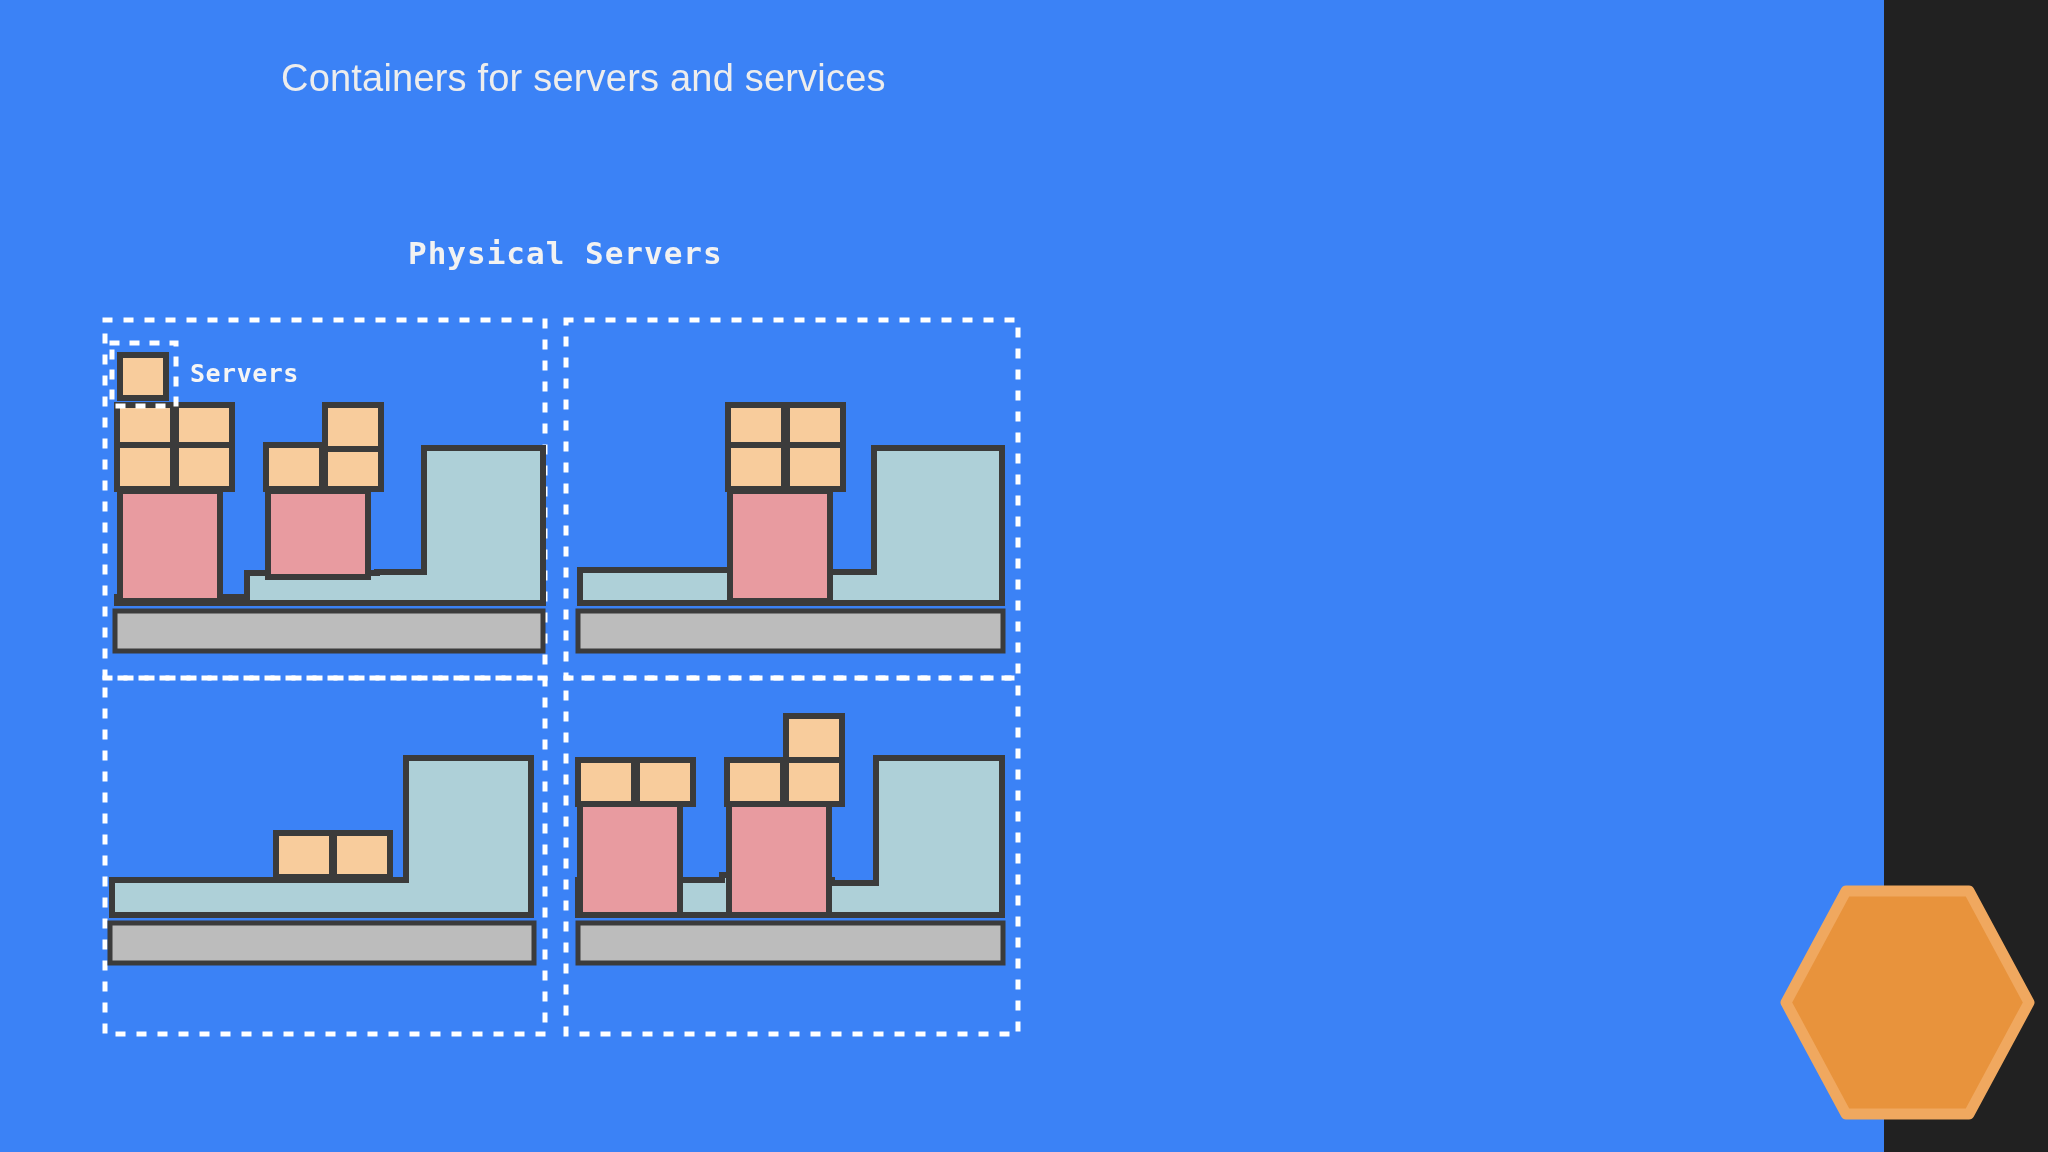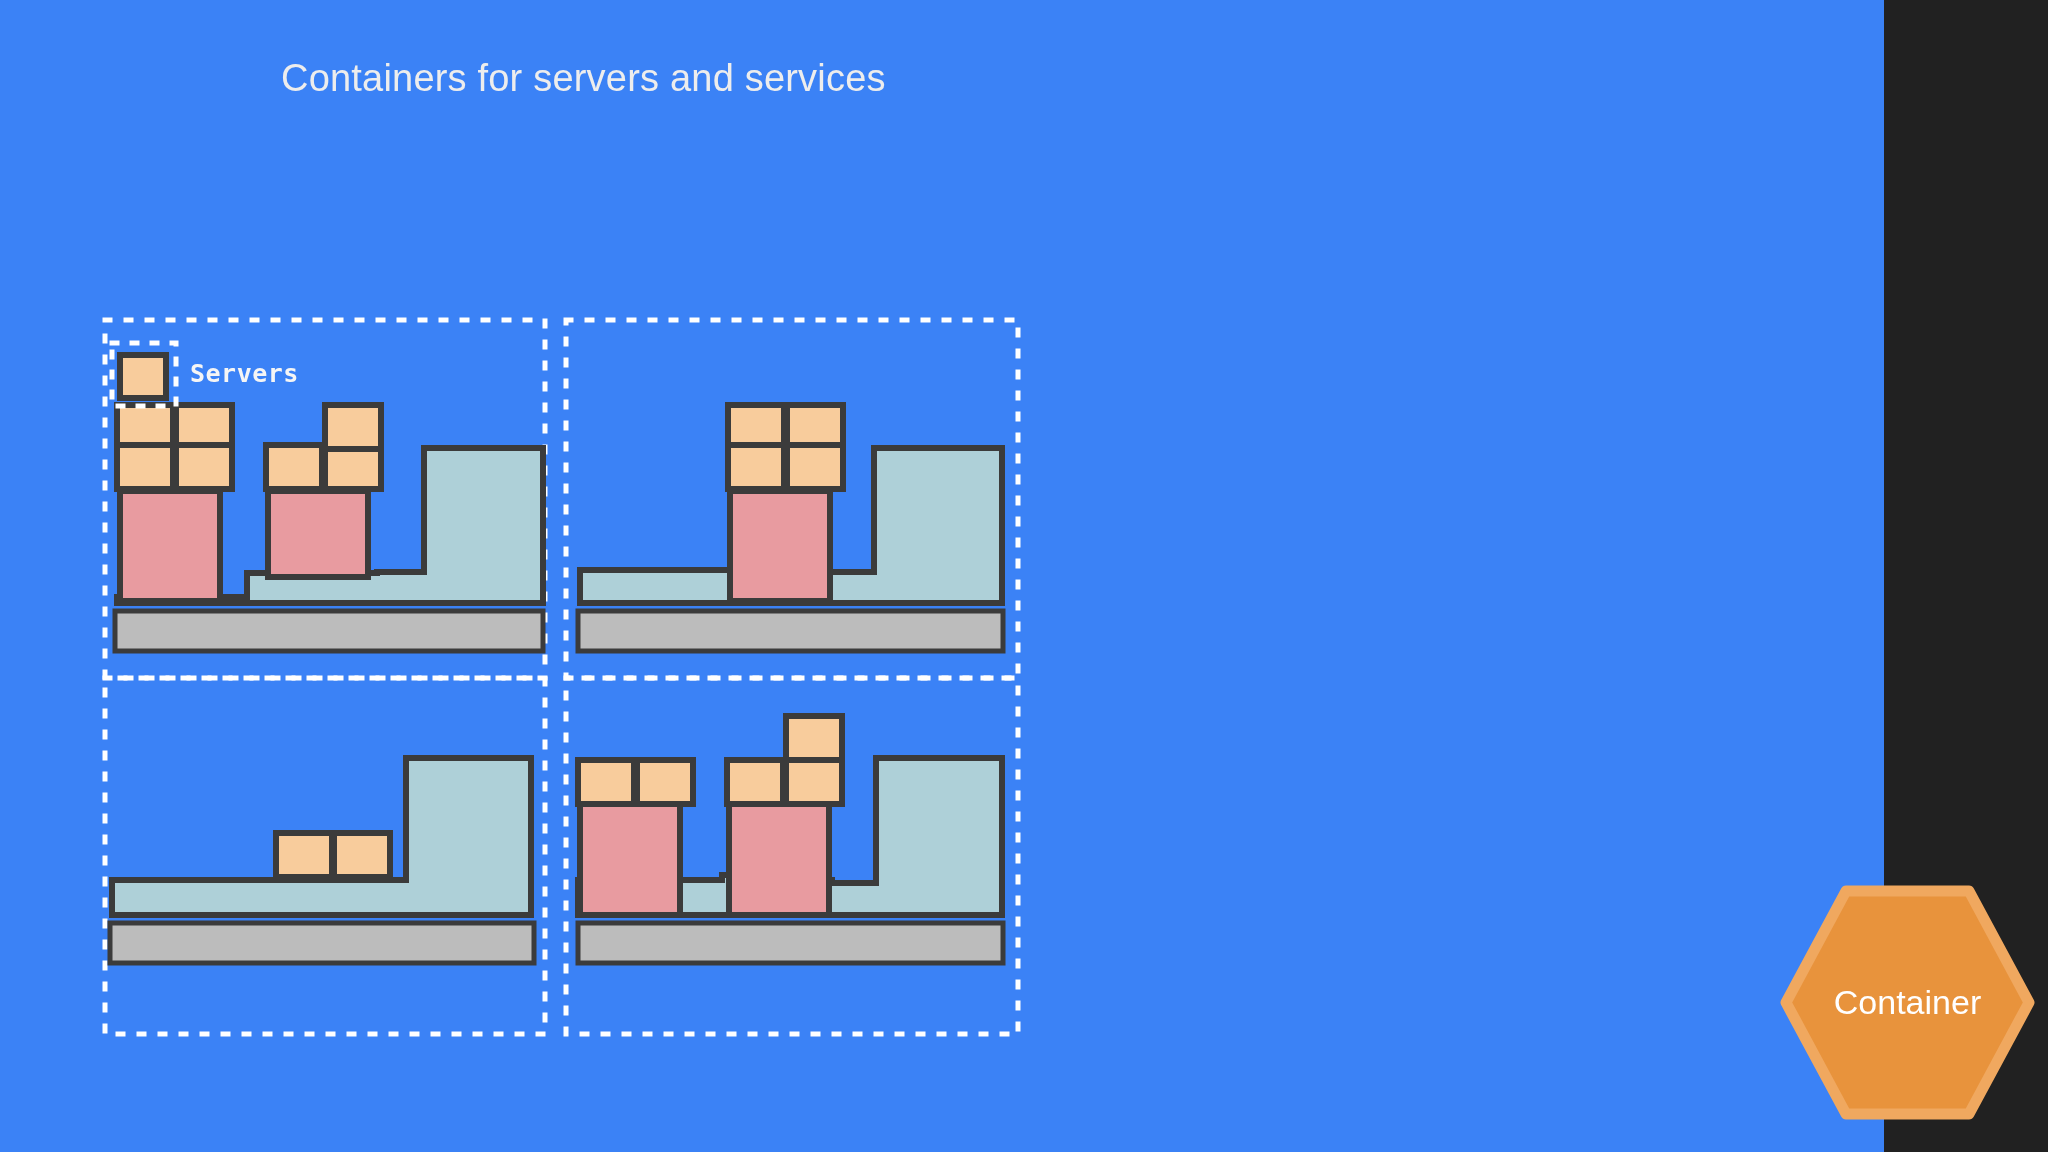--- a/index.html
+++ b/index.html
@@ -97,20 +97,21 @@
     pointer-events: none;
   }
 </style>
 </head>
 <body>
 
 <div id="slide">
 
   <div class="slide-title">Containers for servers and services</div>
 
+  <div class="section-heading">Physical Servers</div>
 
   <div id="diagram">
     <svg width="1100" height="1100" viewBox="0 0 1100 1100" xmlns="http://www.w3.org/2000/svg">
 
       <g>
         <rect x="105" y="320" width="440" height="358" fill="none" stroke="#ffffff" stroke-width="5" stroke-dasharray="5 16" stroke-linecap="square"></rect>
         <rect x="566" y="320" width="452" height="358" fill="none" stroke="#ffffff" stroke-width="5" stroke-dasharray="5 16" stroke-linecap="square"></rect>
         <rect x="105" y="678" width="440" height="356" fill="none" stroke="#ffffff" stroke-width="5" stroke-dasharray="5 16" stroke-linecap="square"></rect>
         <rect x="566" y="678" width="452" height="356" fill="none" stroke="#ffffff" stroke-width="5" stroke-dasharray="5 16" stroke-linecap="square"></rect>
       </g>
@@ -213,15 +214,14 @@
     </svg>
   </div>
 
   <div class="legend-label">Servers</div>
 
   <div id="container-badge">
     <svg width="255" height="235" viewBox="0 0 255 235" xmlns="http://www.w3.org/2000/svg">
       <polygon points="66,6 189,6 249,117.5 189,229 66,229 6,117.5" fill="#e8933c" stroke="#f0a85f" stroke-width="11" stroke-linejoin="round"></polygon>
     </svg>
   </div>
-  <div class="hex-label">Container</div>
 
 </div>
 
 </body></html>

